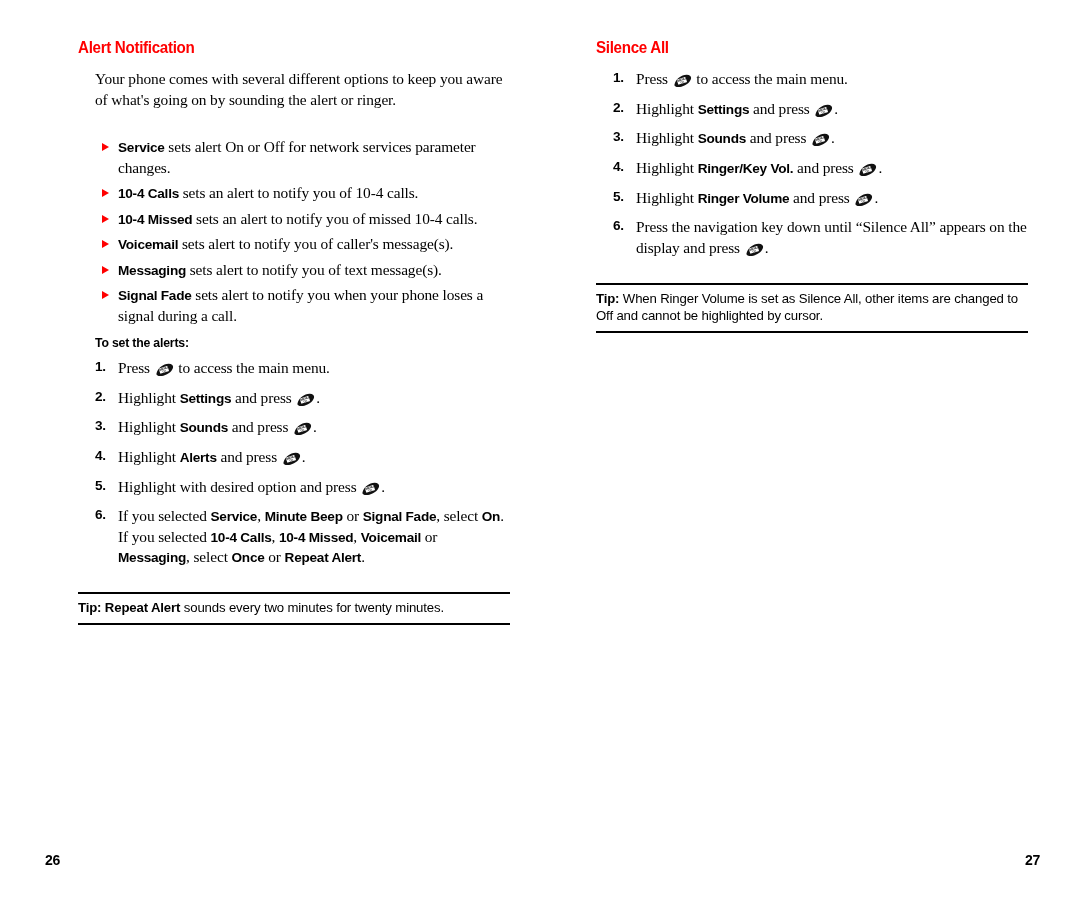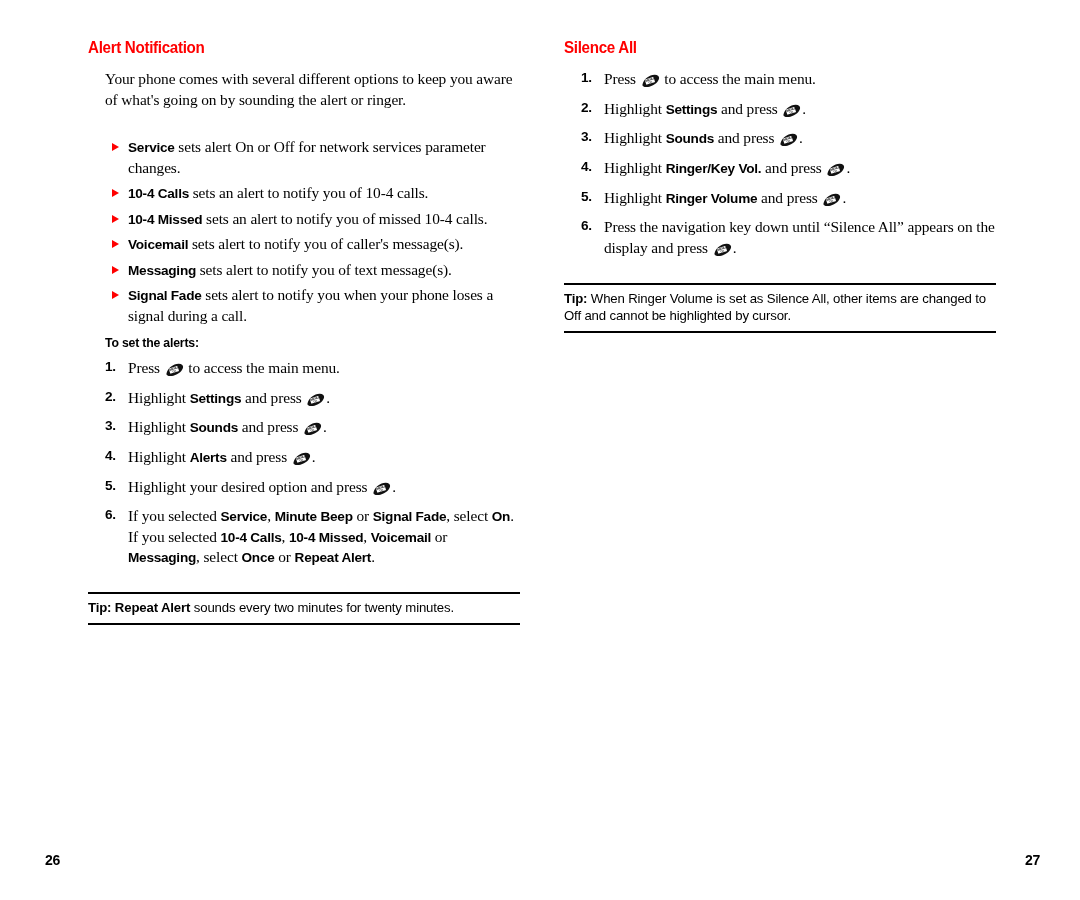--- a/index.html
+++ b/index.html
@@ -19,22 +19,22 @@
   .page {
     position: absolute;
     inset: 0;
   }
 
   .column {
     position: absolute;
     top: 38px;
     width: 432px;
   }
-  .column.left  { left: 88px; }
-  .column.right { left: 564px; }
+  .column.left  { left: 78px; }
+  .column.right { left: 596px; }
 
   h2.section-title {
     font-family: "Liberation Sans Narrow", "Liberation Sans", sans-serif;
     font-weight: bold;
     font-size: 16.5px;
     color: #ff0000;
     margin: 0 0 13px 0;
     letter-spacing: -0.35px;
     transform: scaleX(0.92);
     transform-origin: left center;
@@ -230,21 +230,21 @@
         <span class="num">4.</span>
         <span>Highlight </span><b class="k">Alerts</b><span> and press </span><span class="okkey"><svg viewBox="0 0 19 14" width="19" height="14">
               <path d="M1.6 9.9 C3.3 4.6 8.0 1.0 13.6 0.7 C16.4 0.6 18.2 2.0 18.1 4.0 C18.0 7.4 13.5 11.5 8.4 12.7 C4.6 13.6 0.6 12.7 1.6 9.9 Z" fill="#111"></path>
               <rect x="4.3" y="4.1" width="9.2" height="5.4" rx="0.6" fill="#fff" transform="rotate(-18 8.9 6.8)"></rect>
               <text x="8.9" y="6.6" font-family="Liberation Sans, sans-serif" font-size="3.1" font-weight="bold" fill="#111" text-anchor="middle" transform="rotate(-18 8.9 6.8)">MENU</text>
               <text x="8.9" y="9.1" font-family="Liberation Sans, sans-serif" font-size="2.6" font-weight="bold" fill="#111" text-anchor="middle" transform="rotate(-18 8.9 6.8)">OK</text>
             </svg></span><span>.</span>
       </li>
       <li class="step">
         <span class="num">5.</span>
-        <span>Highlight your desired option and press </span><span class="okkey"><svg viewBox="0 0 19 14" width="19" height="14">
+        <span>Highlight with desired option and press </span><span class="okkey"><svg viewBox="0 0 19 14" width="19" height="14">
               <path d="M1.6 9.9 C3.3 4.6 8.0 1.0 13.6 0.7 C16.4 0.6 18.2 2.0 18.1 4.0 C18.0 7.4 13.5 11.5 8.4 12.7 C4.6 13.6 0.6 12.7 1.6 9.9 Z" fill="#111"></path>
               <rect x="4.3" y="4.1" width="9.2" height="5.4" rx="0.6" fill="#fff" transform="rotate(-18 8.9 6.8)"></rect>
               <text x="8.9" y="6.6" font-family="Liberation Sans, sans-serif" font-size="3.1" font-weight="bold" fill="#111" text-anchor="middle" transform="rotate(-18 8.9 6.8)">MENU</text>
               <text x="8.9" y="9.1" font-family="Liberation Sans, sans-serif" font-size="2.6" font-weight="bold" fill="#111" text-anchor="middle" transform="rotate(-18 8.9 6.8)">OK</text>
             </svg></span><span>.</span>
       </li>
 
       <li class="step">
         <span class="num">6.</span>
         <span><span>If you selected </span><b class="k">Service</b><span>, </span><b class="k">Minute Beep</b><span> or </span><b class="k">Signal Fade</b><span>, select </span><b class="k">On</b><span>.</span>

